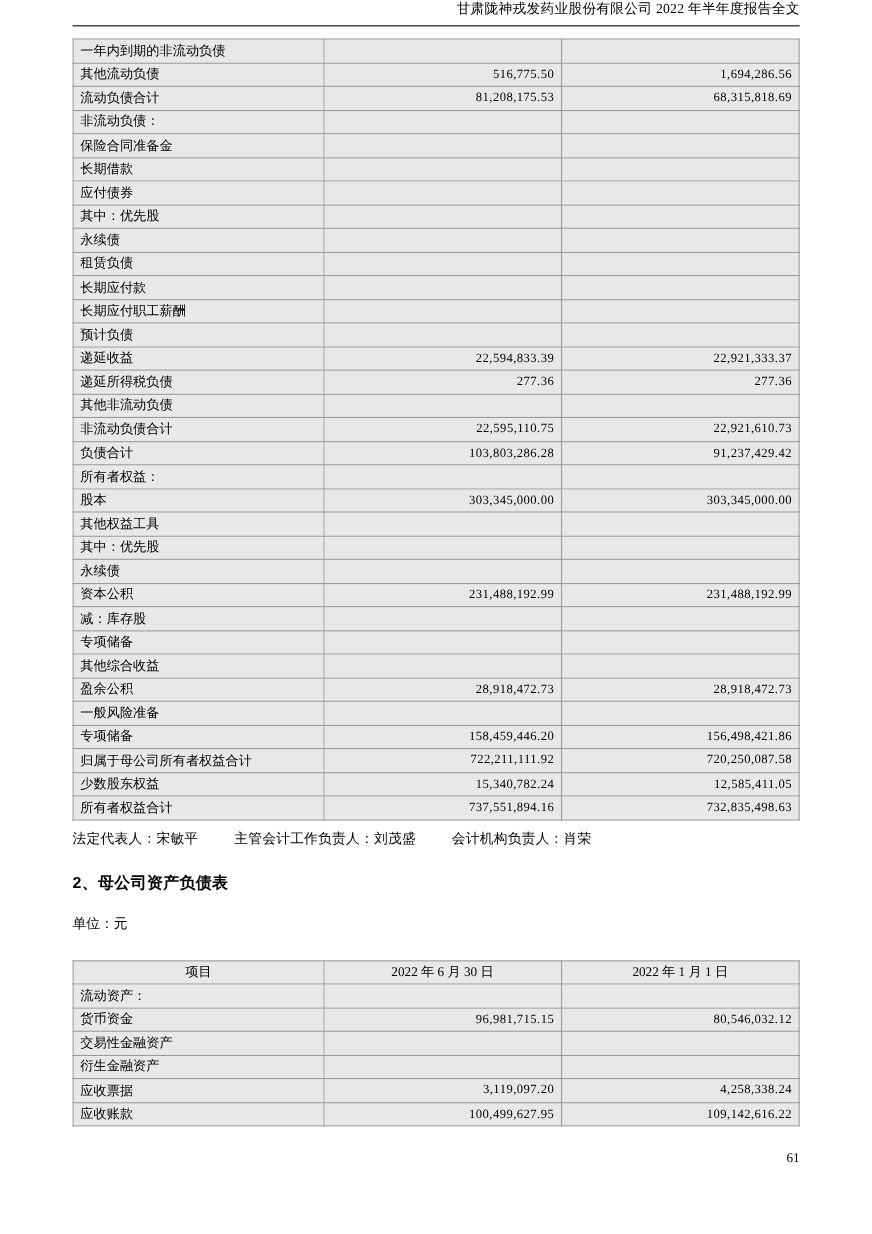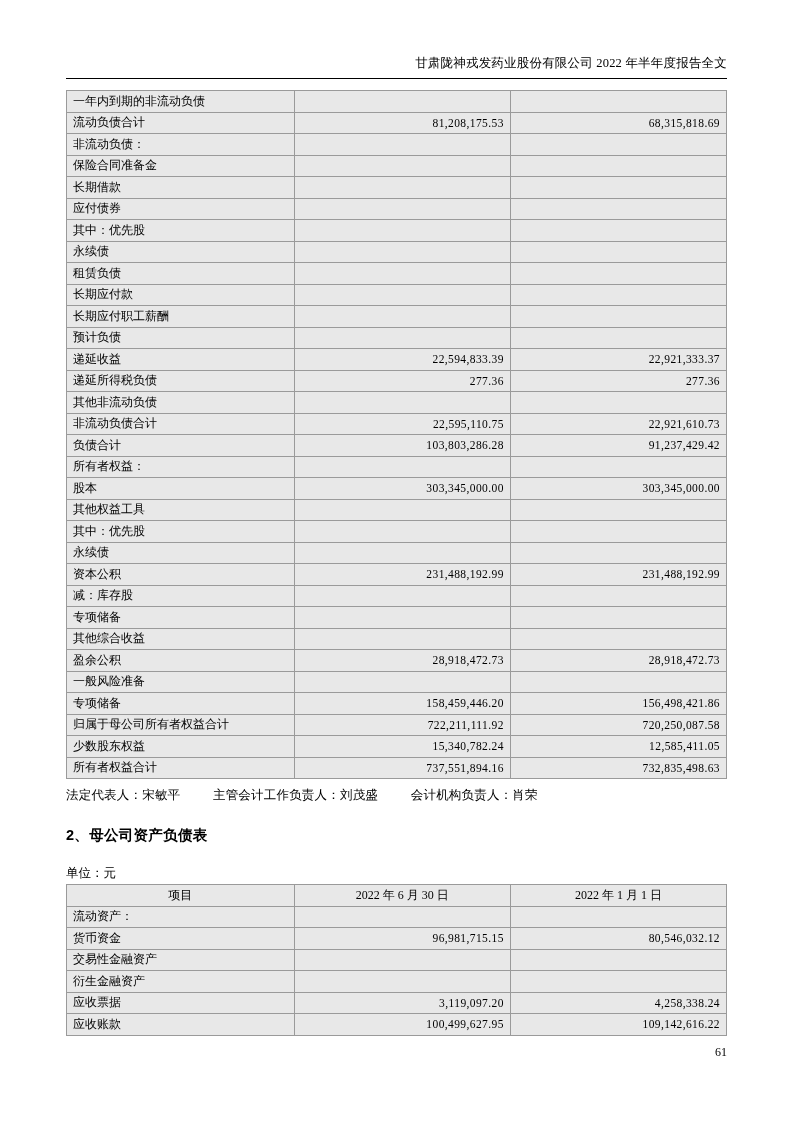--- a/index.html
+++ b/index.html
@@ -15,21 +15,20 @@
     position: relative;
   }
   .page {
     position: relative;
     width: 793px;
     height: 1122px;
     box-sizing: border-box;
     padding: 0 66px;
   }
   .header {
-    padding-top: 55px;
     text-align: right;
     font-size: 12.5px;
     letter-spacing: 0.2px;
   }
   .header-rule {
     margin-top: 6px;
     border-bottom: 1.6px solid #000;
     width: 100%;
   }
   table.fin {
@@ -79,21 +78,21 @@
     margin-top: 22px;
     font-size: 14.5px;
     font-weight: bold;
     font-family: "Liberation Sans", "DejaVu Sans", sans-serif;
     letter-spacing: 0.3px;
   }
   .unit-line {
     margin-top: 20px;
     font-size: 12.5px;
   }
-  .tbl2 { margin-top: 2px; }
+  .tbl2 { margin-top: 24px; }
   .page-num {
     position: absolute;
     right: 66px;
     bottom: 62px;
     font-size: 12px;
   }
 </style>
 </head>
 <body>
 
@@ -108,20 +107,25 @@
     <colgroup>
       <col style="width:34.5%">
       <col style="width:32.75%">
       <col style="width:32.75%">
     </colgroup>
     <tbody id="tbody-1">
         <tr>
           <td class="label ind1">一年内到期的非流动负债</td>
           <td class="num"></td>
           <td class="num"></td>
+        </tr>
+        <tr>
+          <td class="label ind1">其他流动负债</td>
+          <td class="num">516,775.50</td>
+          <td class="num">1,694,286.56</td>
         </tr>
         <tr>
           <td class="label ind1">流动负债合计</td>
           <td class="num">81,208,175.53</td>
           <td class="num">68,315,818.69</td>
         </tr>
         <tr>
           <td class="label ind0">非流动负债：</td>
           <td class="num"></td>
           <td class="num"></td>

